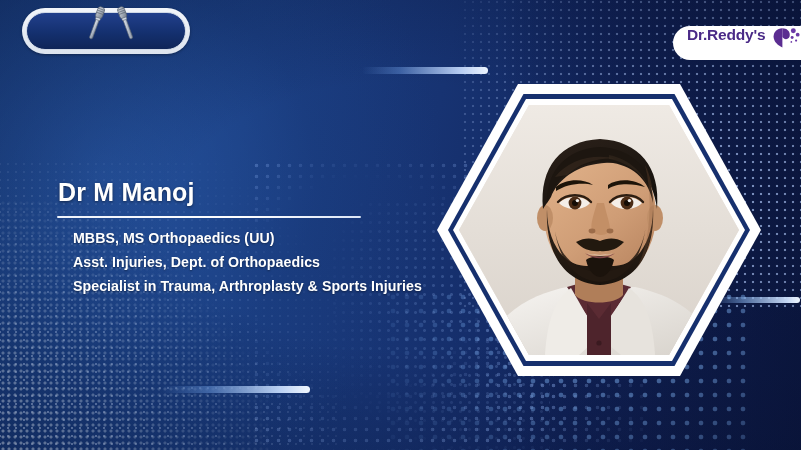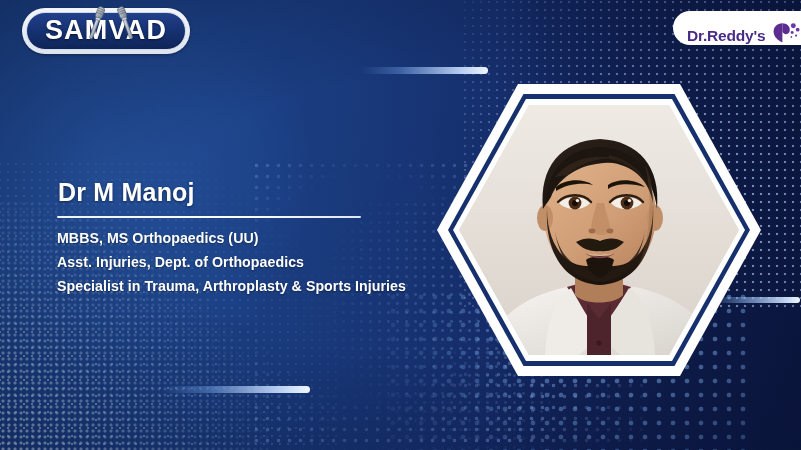--- a/index.html
+++ b/index.html
@@ -147,26 +147,26 @@
   }
   .mics {
     position: absolute;
     left: 66px; top: -4px;
     width: 48px; height: 46px;
   }
 
   
   .reddys {
     position: absolute;
-    left: 673px; top: 11px;
+    left: 673px; top: 26px;
     width: 128px; height: 34px;
     background: #ffffff;
     border-radius: 17px 0 0 17px;
     display: flex;
-    align-items: flex-end;
+    align-items: flex-start;
     padding-left: 14px;
     box-sizing: border-box;
   }
   .reddys-text {
     font-size: 15.5px;
     font-weight: bold;
     color: #4a2a87;
     letter-spacing: -0.2px;
     font-family: "Liberation Sans", sans-serif;
   }
@@ -197,20 +197,21 @@
     width: 420px;
   }
   .cred-line {
     font-size: 14.2px;
     font-weight: bold;
     color: #ffffff;
     line-height: 24px;
     letter-spacing: 0.05px;
     white-space: nowrap;
     text-shadow: 0 1px 2px rgba(0,0,0,0.4);
+    margin-left: 16px;
   }
 
   
   .hex-wrap {
     position: absolute;
     left: 437px; top: 84px;
     width: 324px; height: 292px;
   }
   .hex-outer {
     position: absolute; inset: 0;
@@ -260,21 +261,20 @@
 
   <div class="bg-vignette"></div>
 
   <div class="lightbar lightbar-top"></div>
   <div class="lightbar lightbar-bottom"></div>
   <div class="lightbar lightbar-right"></div>
 
   <div class="samvad">
     <div class="samvad-pill"></div>
     <div class="samvad-pill-in"></div>
-    <div class="samvad-text">SAMVAD</div>
     <svg class="mics" viewBox="0 0 48 46">
       <defs>
         <linearGradient id="mgrad" x1="0" y1="0" x2="1" y2="1">
           <stop offset="0%" stop-color="#f4f6fa"></stop>
           <stop offset="45%" stop-color="#b9c2d0"></stop>
           <stop offset="100%" stop-color="#7d8796"></stop>
         </linearGradient>
         <linearGradient id="hgrad" x1="0" y1="0" x2="1" y2="1">
           <stop offset="0%" stop-color="#e2e7ef"></stop>
           <stop offset="100%" stop-color="#6d7886"></stop>

